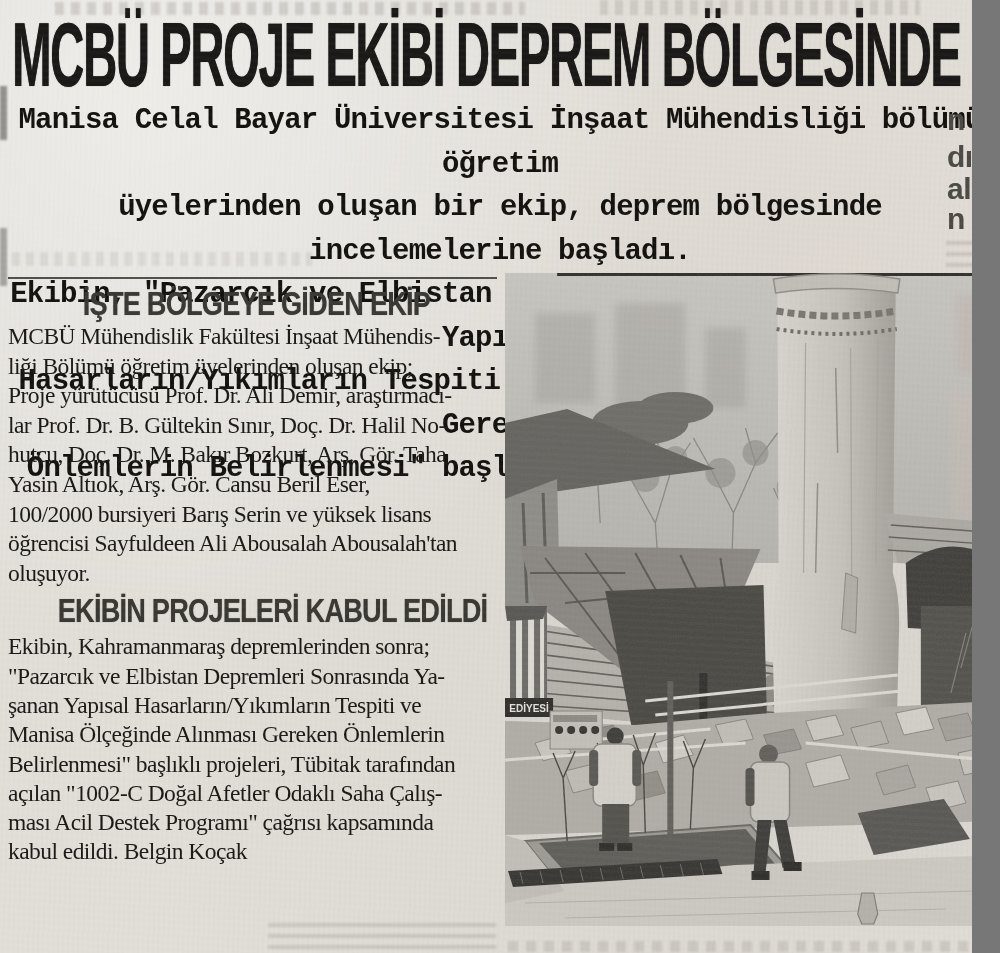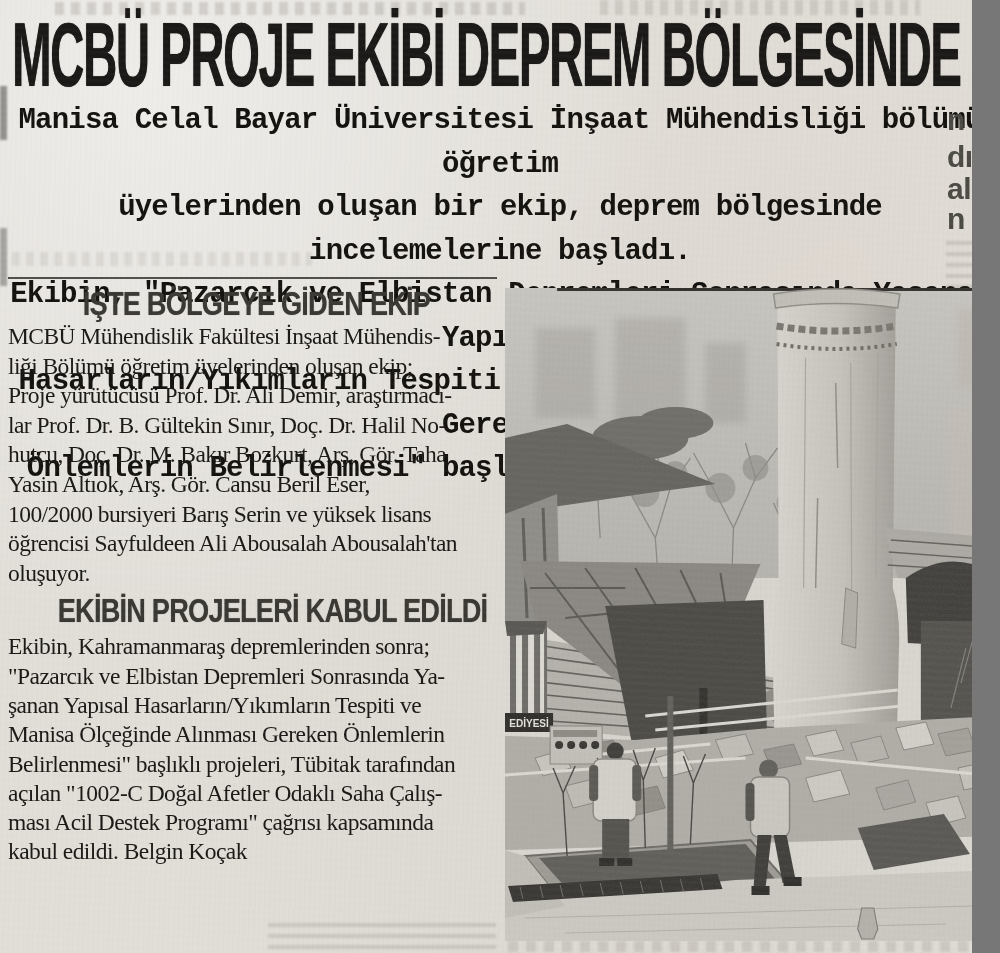--- a/index.html
+++ b/index.html
@@ -44,21 +44,21 @@
   .bodytext.p2{line-height:29.6px;margin-top:0;}
   .bodytext.p3{line-height:29.3px;margin-top:3px;}
   .sechead{
     margin:3px 0 0 0;text-align:center;
     font-family:"Liberation Sans",sans-serif;font-weight:bold;font-size:34px;
     line-height:38px;letter-spacing:-1px;color:#3a3833;
     transform:scaleX(.8);transform-origin:center;white-space:nowrap;
     text-shadow:0 0 1px rgba(58,56,51,.6);
   }
   
-  .photo{position:absolute;left:505px;top:288px;width:493px;height:653px;margin:0;}
+  .photo{position:absolute;left:505px;top:273px;width:493px;height:653px;margin:0;}
   .photo svg{display:block;width:100%;height:100%;}
   
   .edgefrag{
     position:absolute;left:947px;width:60px;text-align:left;
     font-family:"Liberation Sans",sans-serif;font-weight:bold;font-size:30px;
     color:#4c4a45;letter-spacing:-.5px;filter:blur(.4px);
   }
   .ef0{top:103px}.ef1{top:140px}.ef2{top:172px}.ef3{top:202px}
   
   .smudge{position:absolute;pointer-events:none;filter:blur(1.1px);

